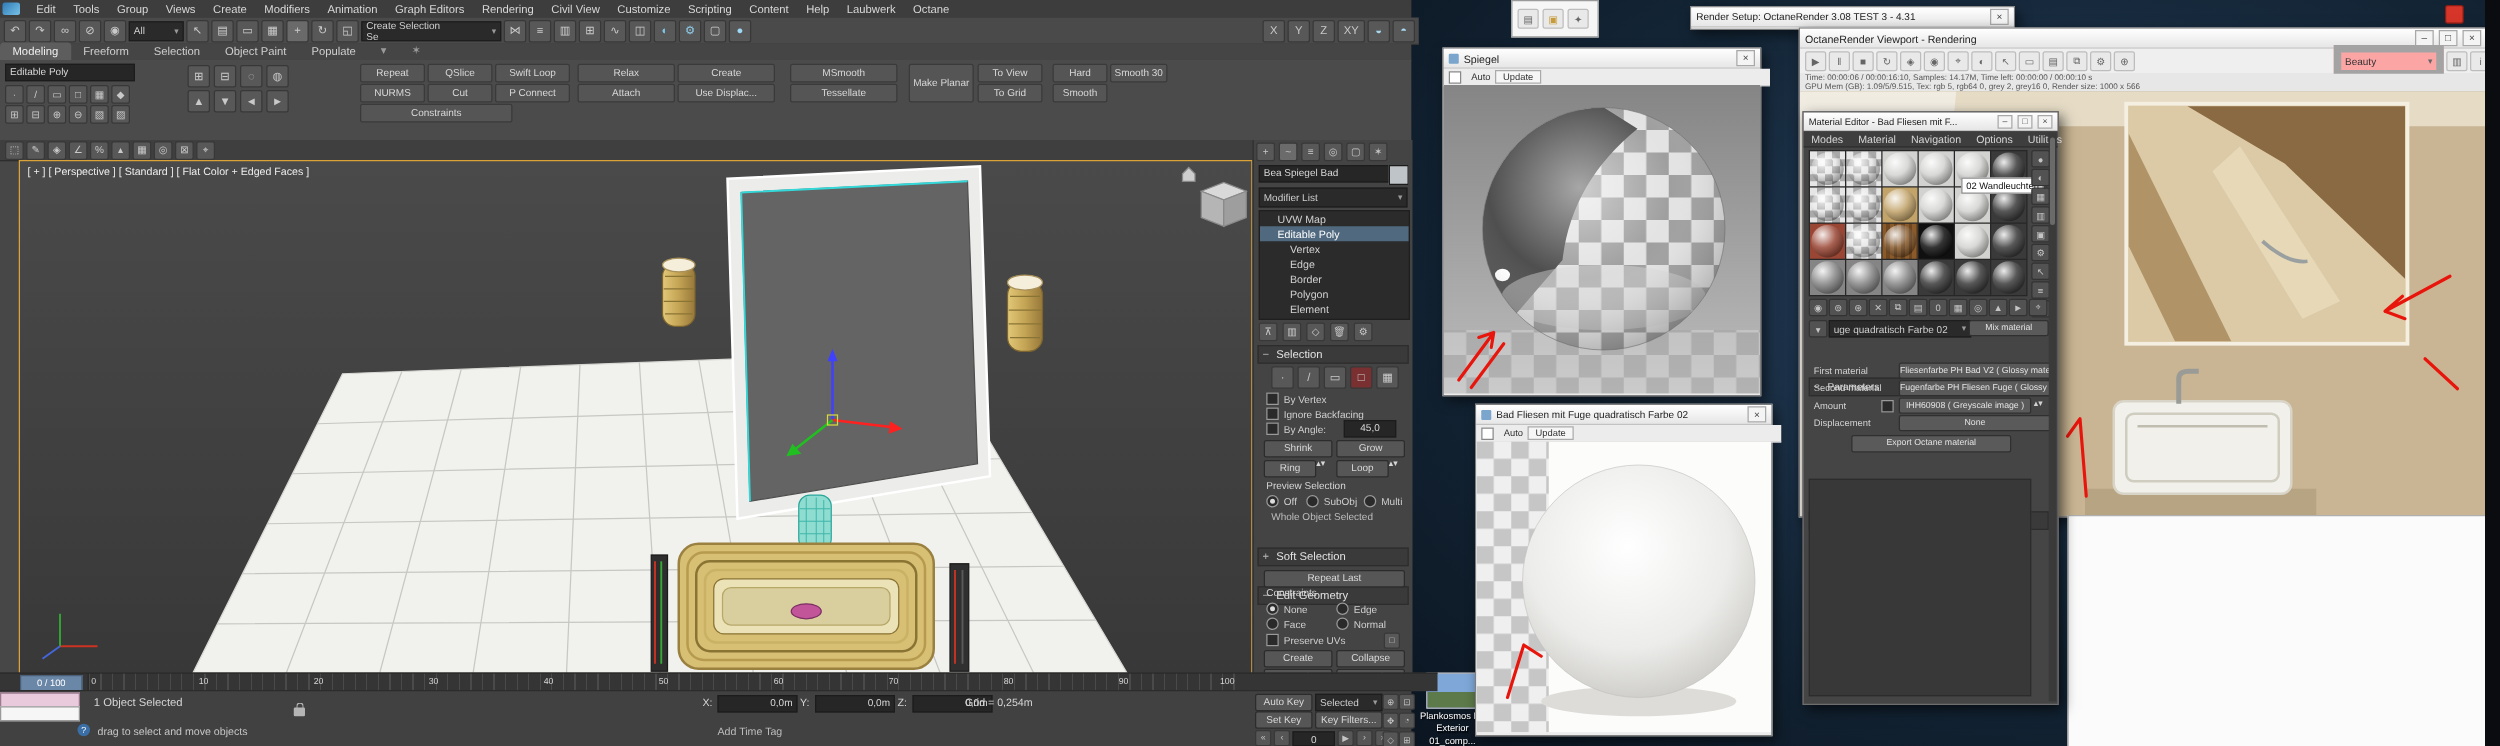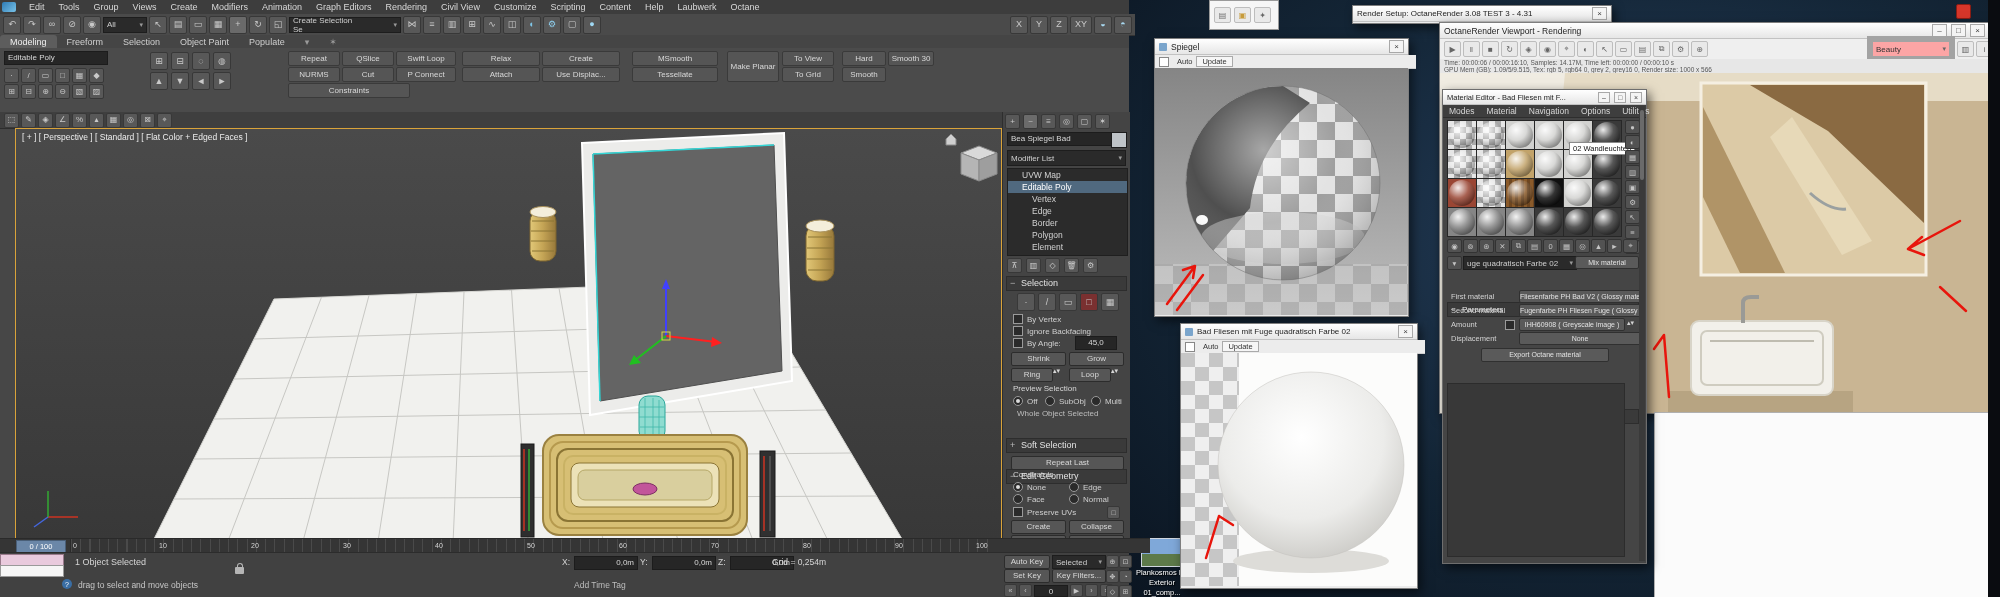--- a/index.html
+++ b/index.html
@@ -13,21 +13,21 @@
   .menubar{display:flex;align-items:center;gap:0;background:#3d3d3d;border-bottom:1px solid #2c2c2c;}
   .menuitem{padding:1px 7px;font-size:9px;color:#d8d8d8;}
   .toolbar{display:flex;align-items:center;gap:2px;padding:0 3px;background:#4a4a4a;border-bottom:1px solid #333;}
   .ticon{display:inline-flex;align-items:center;justify-content:center;flex:none;width:16px;height:16px;
          background:#585858;border:1px solid #383838;border-radius:2px;color:#c9c9c9;font-size:9px;line-height:1;}
   .ticon.s{width:13px;height:13px;font-size:8px;}
   .ticon.xs{width:11px;height:11px;font-size:7px;}
   .combo{background:#2a2a2a;border:1px solid #1d1d1d;color:#cfcfcf;font-size:8px;display:inline-flex;
          align-items:center;justify-content:space-between;padding:0 3px;height:14px;}
   .combo .arr{color:#9a9a9a;font-size:7px;margin-left:3px;}
-  .tabs{display:flex;align-items:center;background:#454545;border-bottom:1px solid #333;}
+  .tabs{display:flex;align-items:flex-end;background:#454545;border-bottom:1px solid #333;}
   .rtab{padding:2px 10px;font-size:9px;color:#cfcfcf;}
   .rtab.active{background:#5d5d5d;border-radius:3px 3px 0 0;color:#f0f0f0;}
   .ribbon{background:#4b4b4b;border-bottom:1px solid #323232;}
   .rbtn{position:absolute;background:#555;border:1px solid #3a3a3a;border-radius:2px;color:#d8d8d8;
         font-size:8px;text-align:center;line-height:13px;height:13px;overflow:hidden;}
   .rcap{position:absolute;top:96px;font-size:8px;color:#b5b5b5;text-align:center;white-space:nowrap;}
   .vbar{background:#3f3f3f;border-bottom:1px solid #2d2d2d;display:flex;align-items:center;gap:2px;padding:0 4px;}
   
   .cpanel{background:#444;border-left:1px solid #2e2e2e;}
   .roll{background:#3a3a3a;border:1px solid #2d2d2d;color:#e2e2e2;font-size:9px;line-height:13px;padding-left:14px;position:relative;}

